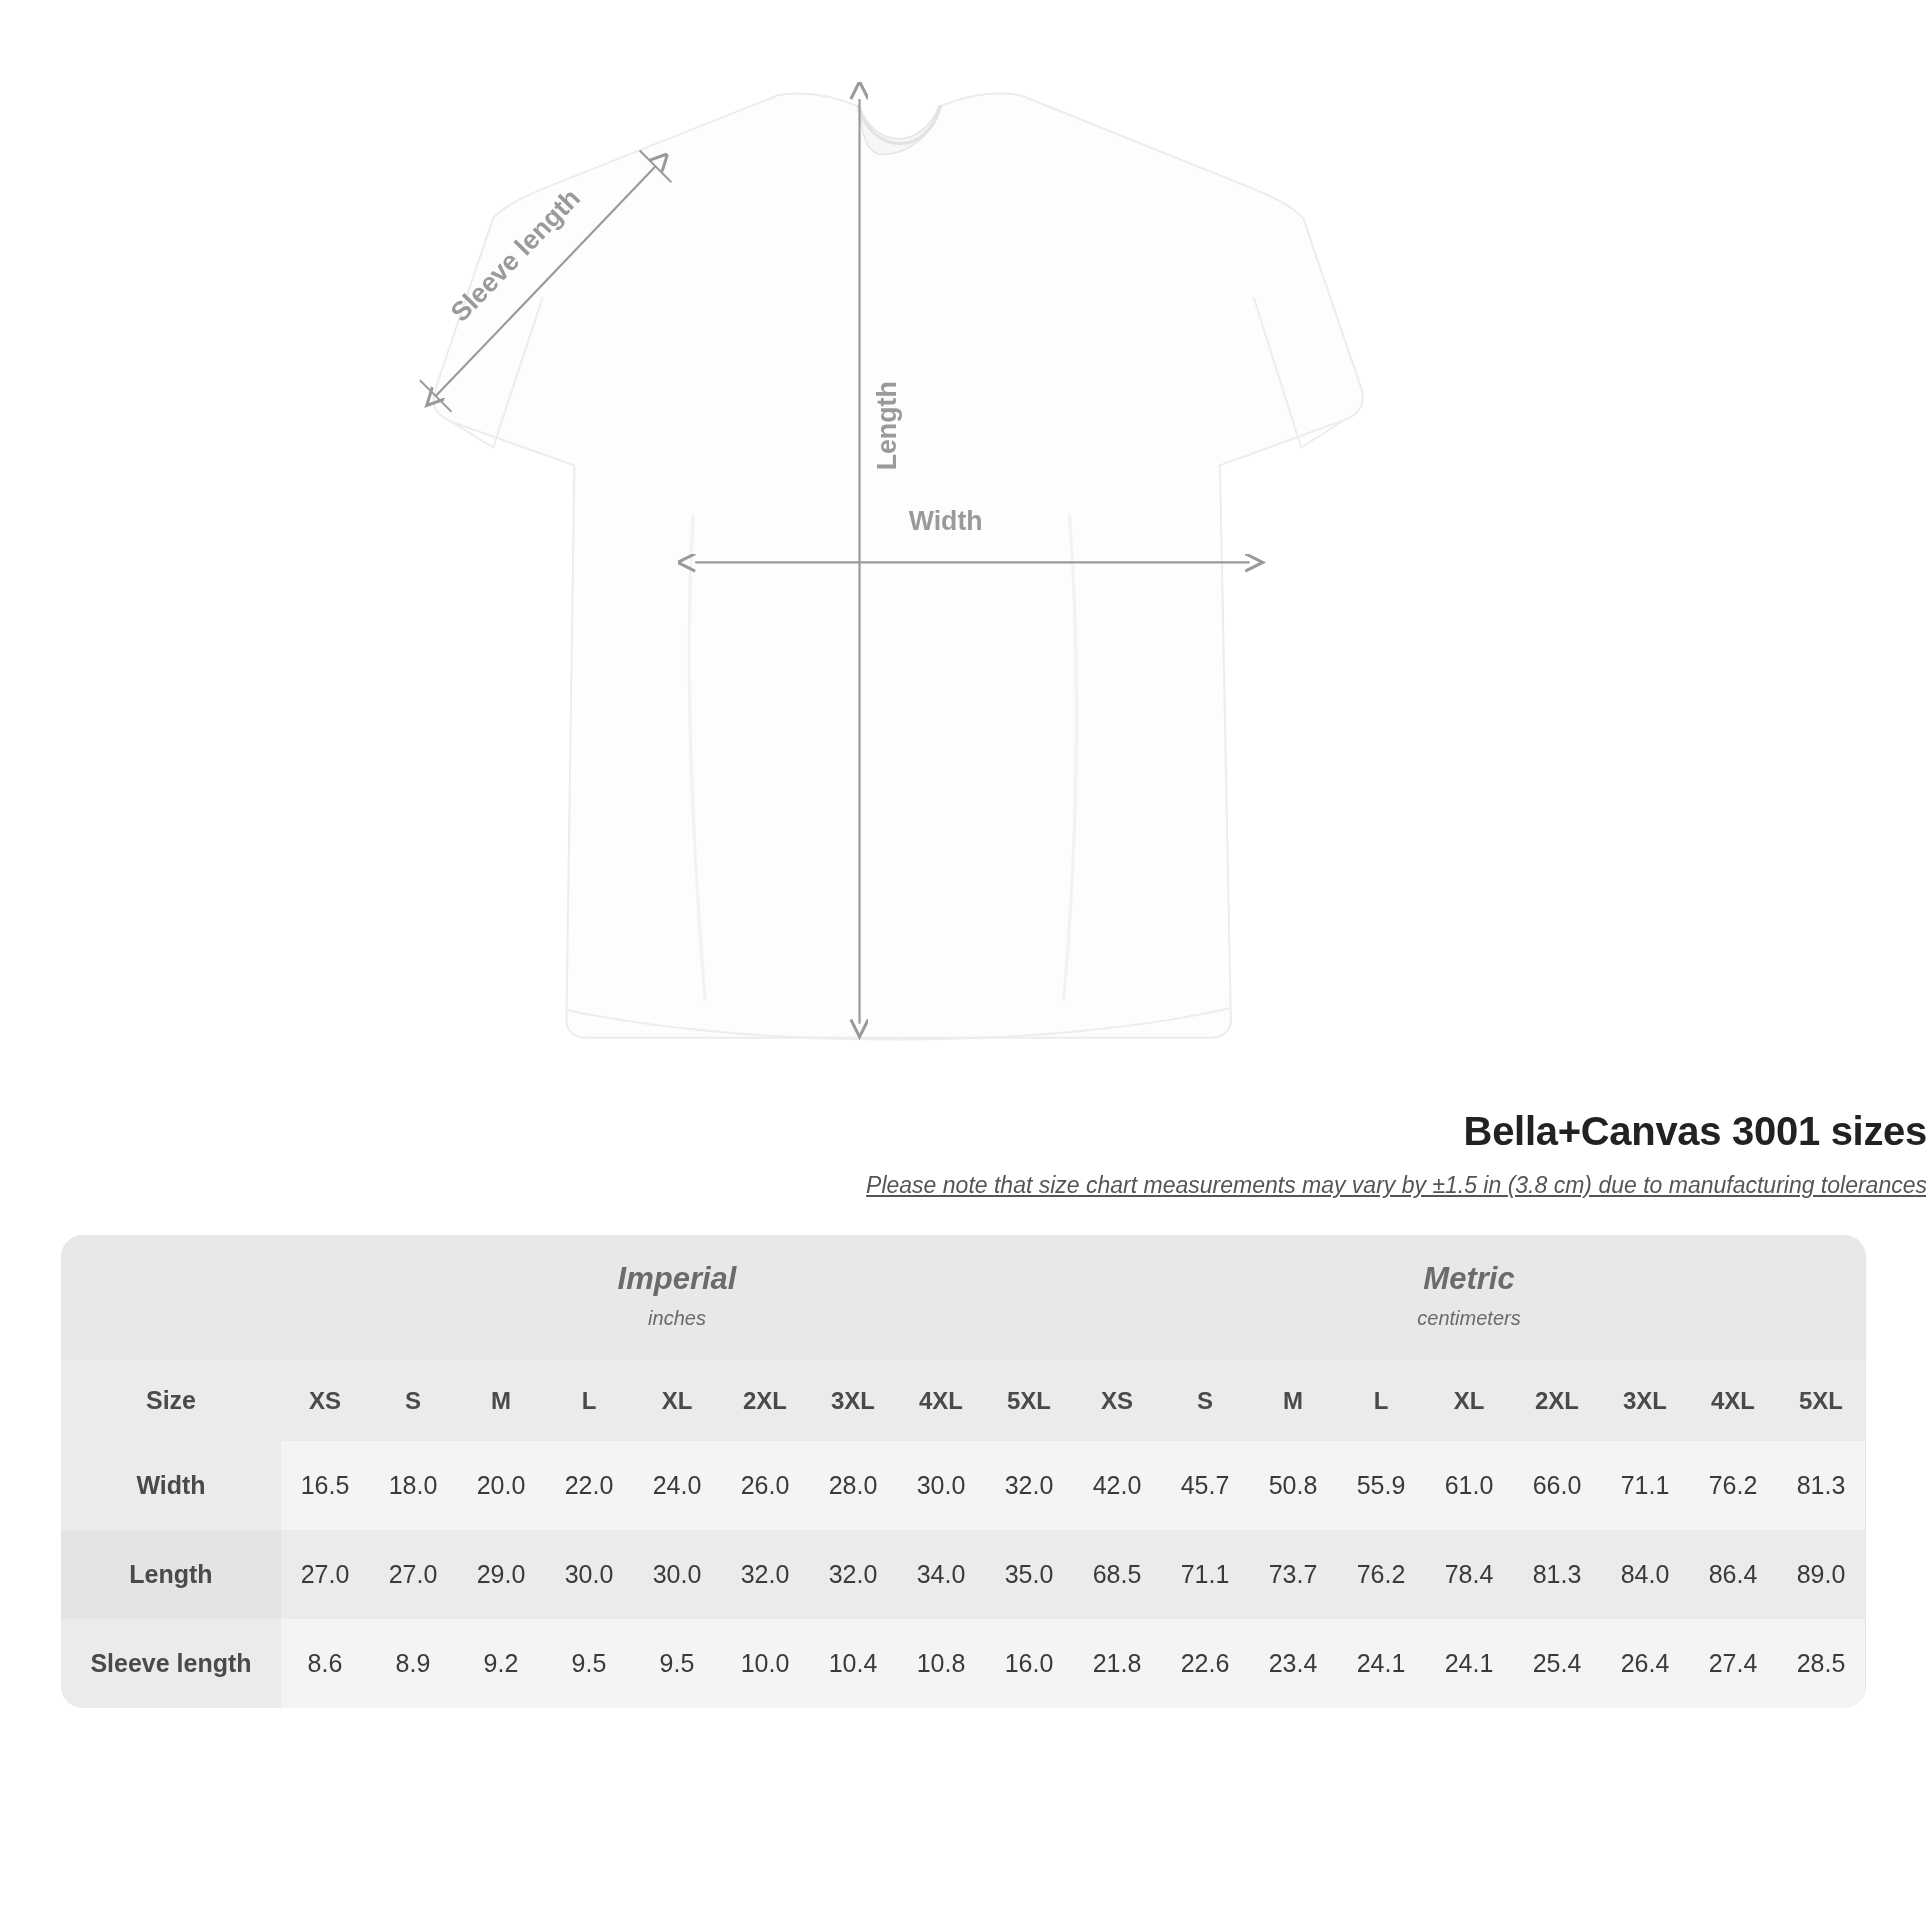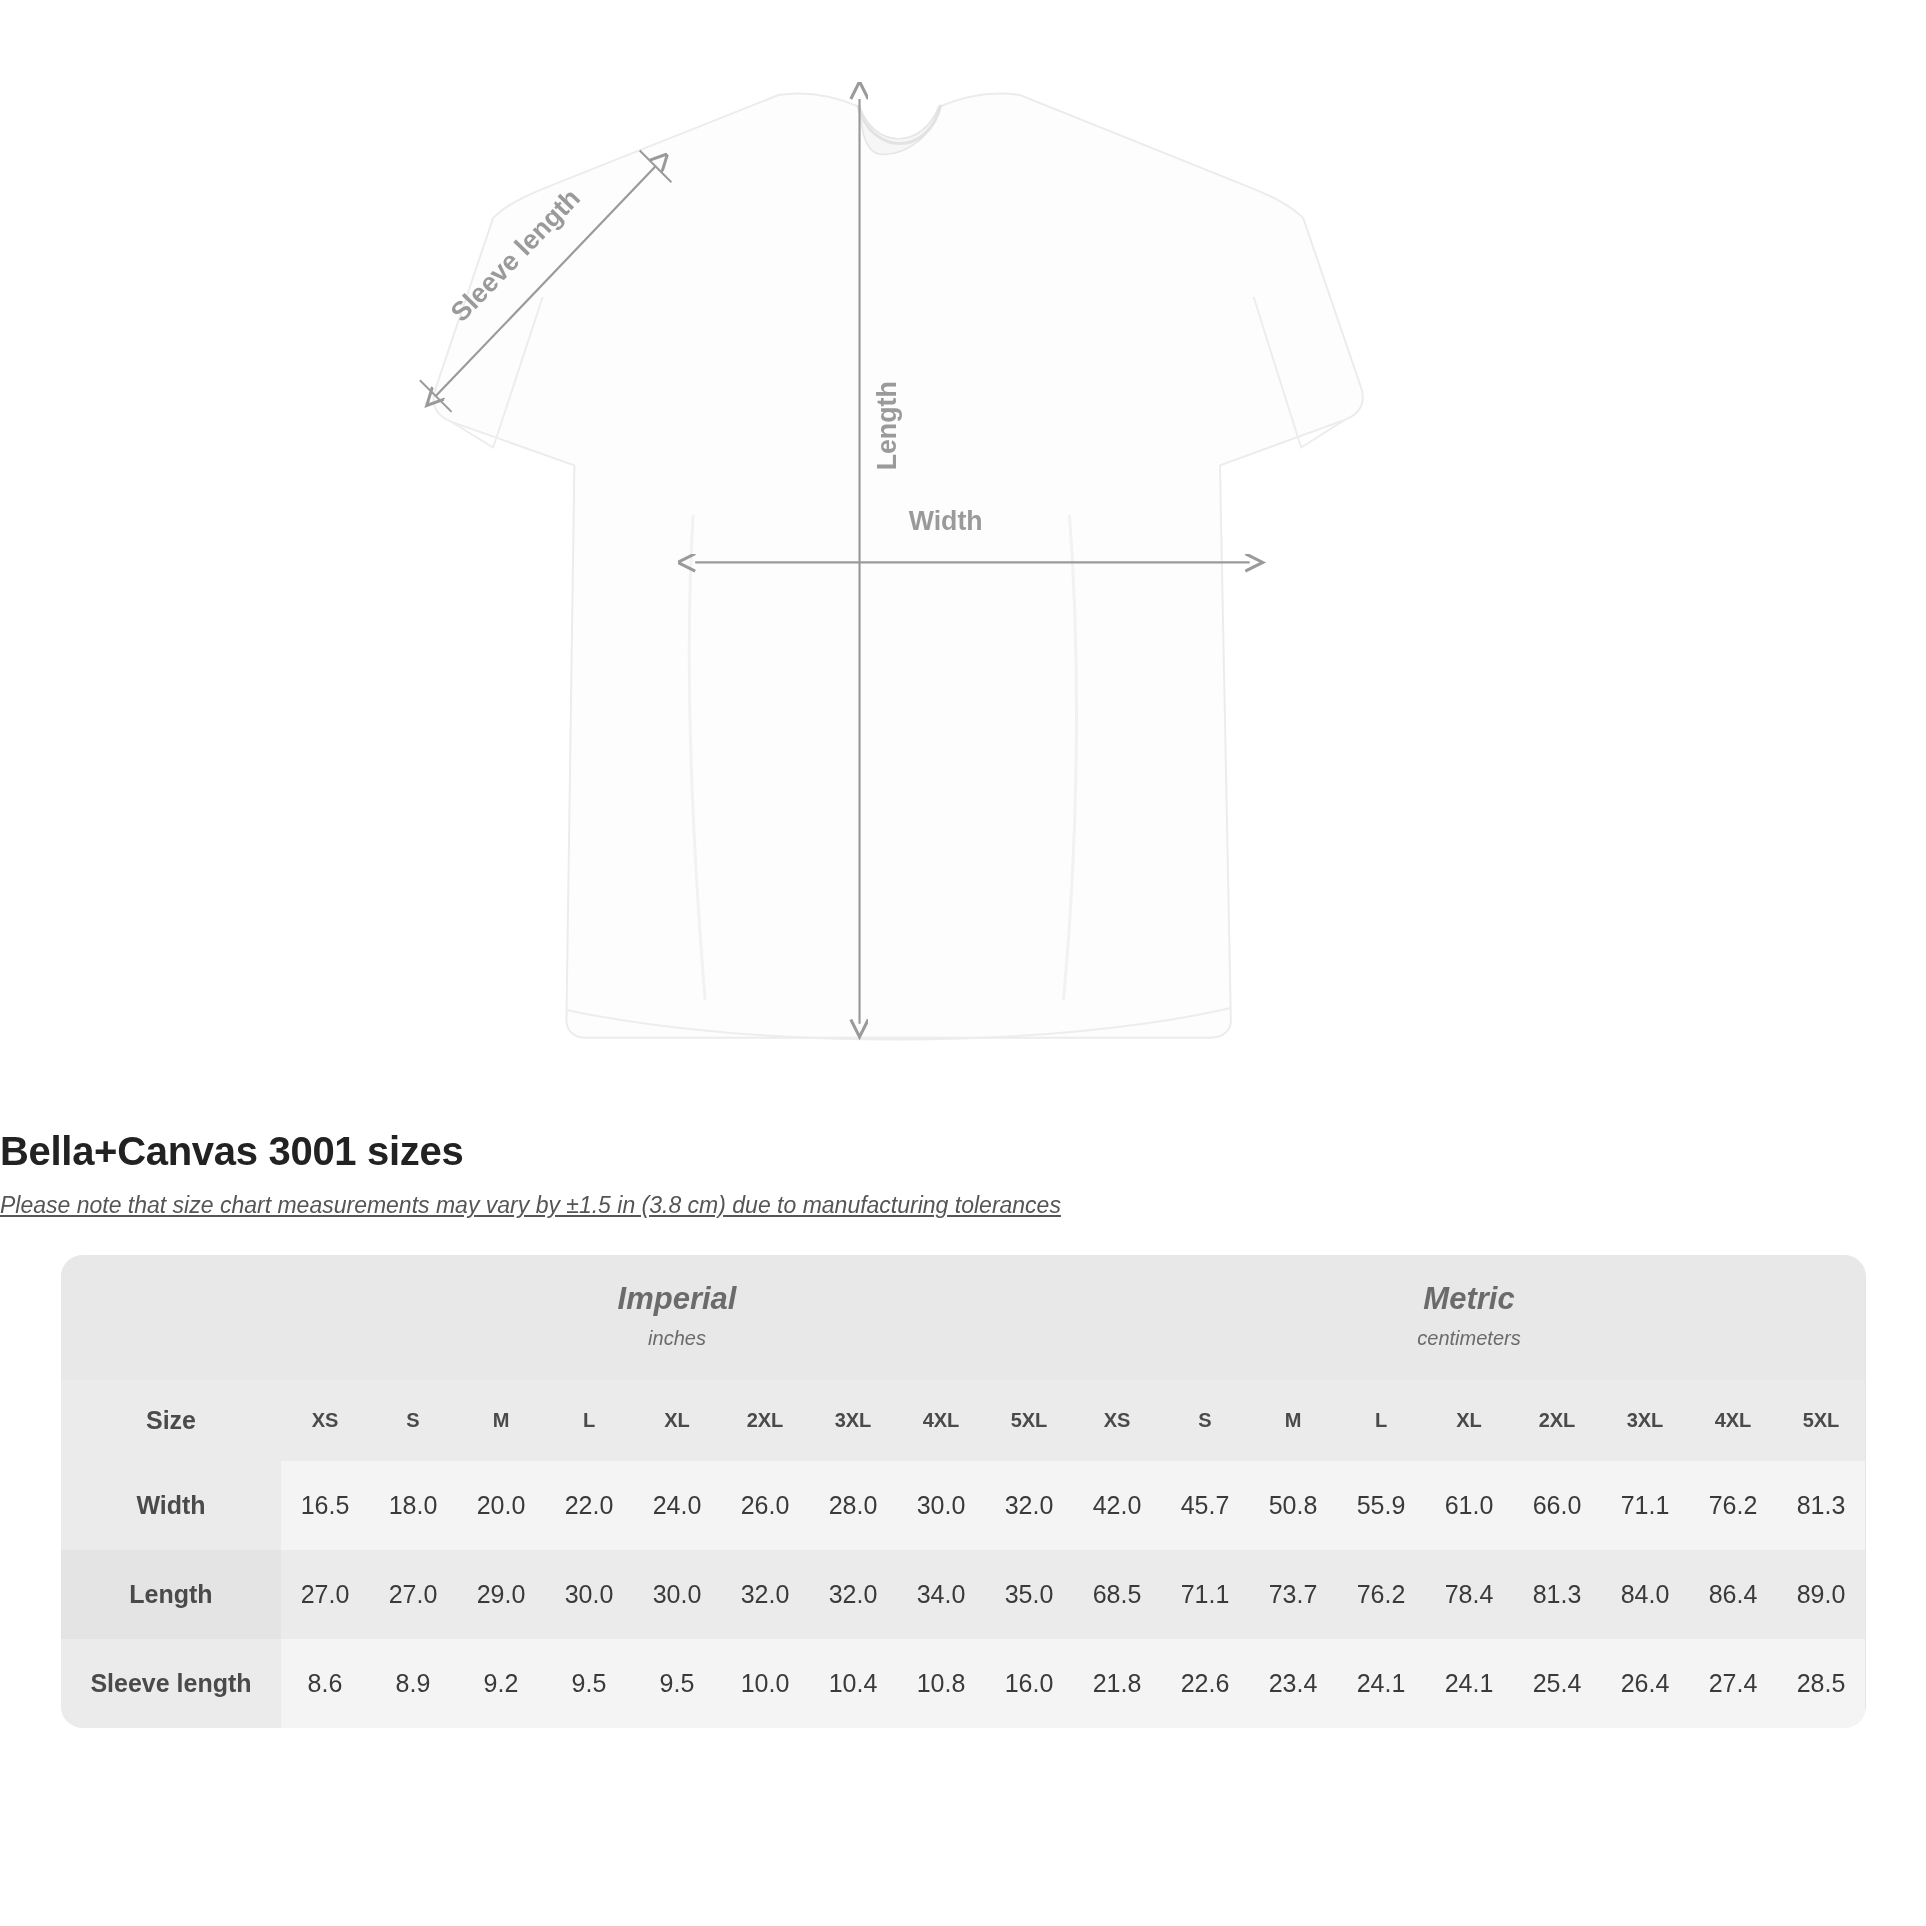--- a/index.html
+++ b/index.html
@@ -22,22 +22,21 @@
     height: 1109px;
   }
   .illustration svg {
     position: absolute;
     left: 0;
     top: 0;
   }
 
   
   .title-block {
-    text-align: left;
-    margin-top: 20px;
+    text-align: right;
   }
   .chart-title {
     font-size: 40px;
     font-weight: bold;
     color: #222222;
     letter-spacing: -0.3px;
   }
   .chart-note {
     font-size: 23px;
     font-style: italic;
@@ -77,21 +76,21 @@
     font-size: 20px;
     font-style: italic;
     color: #6b6b6b;
     margin-top: 10px;
     text-align: center;
   }
 
   .head-row td {
     background: #ebebeb;
     padding: 26px 0;
-    font-size: 20px;
+    font-size: 24px;
     font-weight: bold;
     color: #4a4a4a;
     border-left: 2px solid #ffffff;
   }
   .head-row td.rowlabel {
     border-left: none;
     font-size: 25px;
     margin-left: 14px;
   }
 

